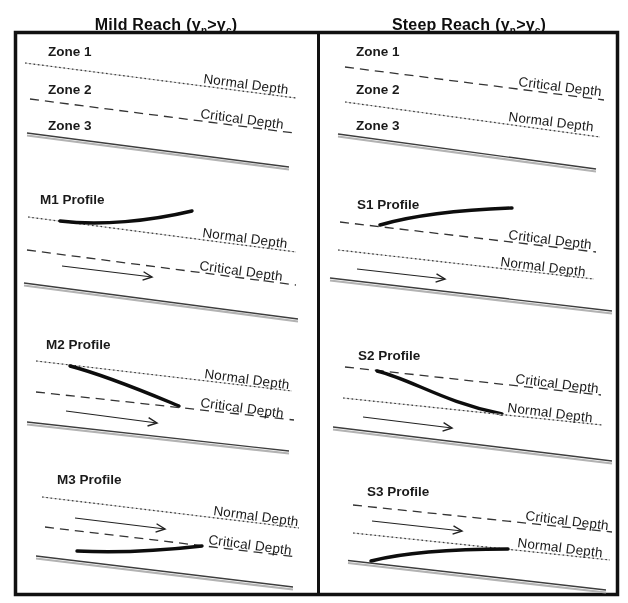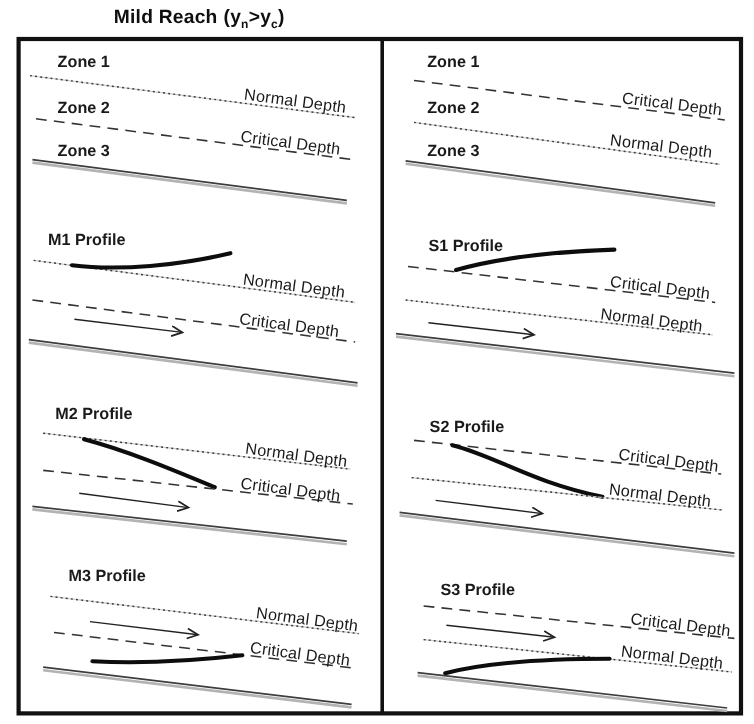--- a/index.html
+++ b/index.html
@@ -4,21 +4,21 @@
 <style>
   html,body{margin:0;padding:0;background:#ffffff;}
   .stage{
     position:relative;
     width:628px;height:603px;
     background:#ffffff;
     font-family:"Liberation Sans",sans-serif;
     overflow:hidden;
   }
   .title{
-    position:absolute;top:3px;height:24px;
+    position:absolute;top:13px;height:24px;
     font-size:16px;font-weight:700;color:#0f0f0f;
     text-align:center;line-height:24px;
     letter-spacing:0.2px;
   }
   .title-mild{left:15px;width:302px;}
   .title-steep{left:318px;width:302px;}
   .title sub{font-size:10px;font-weight:700;}
   .title .cond{margin-left:5px;}
   svg{position:absolute;left:0;top:0;}
   .frame{fill:none;stroke:#111111;stroke-width:3.5px;}
@@ -35,20 +35,21 @@
   .t-profile{font-size:13.5px;font-weight:700;}
   .t-depth{font-size:13.5px;font-weight:400;letter-spacing:0.2px;}
 </style>
 </head>
 <body>
 
 <div class="stage">
 
   <div class="title title-mild"><span>Mild Reach</span><span class="cond"><span>(y</span><sub>n</sub><span>&gt;y</span><sub>c</sub><span>)</span></span></div>
 
+  <div class="title title-steep"><span>Steep Reach</span><span class="cond"><span>(y</span><sub>n</sub><span>&gt;y</span><sub>c</sub><span>)</span></span></div>
 
   <svg width="628" height="603" viewBox="0 0 628 603">
     <defs>
       <marker id="arrowhead" markerWidth="11" markerHeight="10" refX="8" refY="4" orient="auto">
         <path d="M0.5,0.5 L8,4 L0.5,7.5" fill="none" stroke="#222222" stroke-width="1.2"></path>
       </marker>
     </defs>
 
     <rect class="frame" x="15.5" y="32.5" width="602" height="562"></rect>
     <line class="divider" x1="318.5" y1="32" x2="318.5" y2="595"></line>

